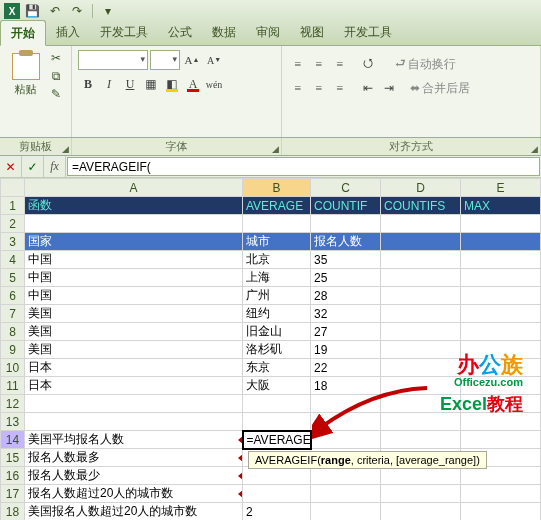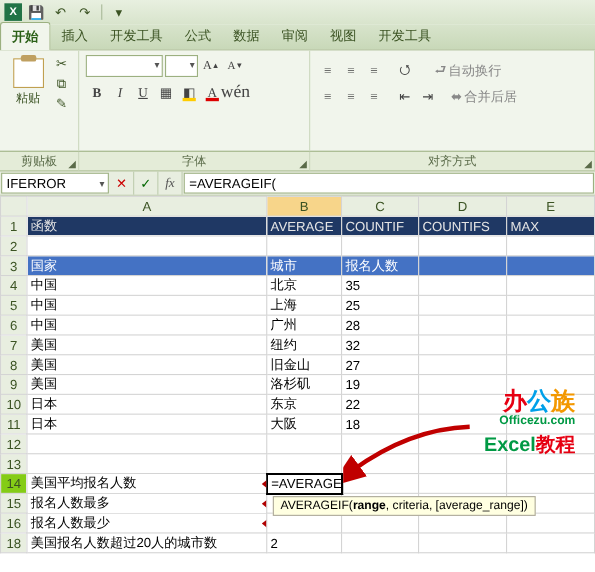--- a/index.html
+++ b/index.html
@@ -150,24 +150,24 @@
     background:#e8eee0;
     color:#3b5323;
     text-align:center;
     font-weight:normal;
     height:18px;
   }
   .grid .rowhdr{
     background:#e8eee0;color:#3b5323;text-align:center;width:24px;
   }
   .grid thead th.sel{background:#f7d58a;}
-  .grid .rowhdr.sel{background:#84cc16;}
+  .grid .rowhdr.sel{background:#c4b5fd;}
   .corner{width:24px;background:#e8eee0;}
   
-  .hdr-dark td{background:#1f3864;color:#e5e5e5;font-weight:normal;}
+  .hdr-dark td{background:#1f3864;color:#5eead4;font-weight:normal;}
   .hdr-blue td{background:#4472c4;color:#fff;}
   .num{text-align:left;}
   .cell-edit{
     border:2px solid #000 !important;
     padding:0 2px;
     position:relative;
     overflow:visible;
   }
   .tooltip-fn{
     position:absolute;
@@ -254,21 +254,21 @@
         <div class="rb" style="font-size:11px">A<sup style="font-size:7px">▲</sup></div>
         <div class="rb" style="font-size:10px">A<sup style="font-size:7px">▼</sup></div>
       </div>
       <div class="btnrow">
         <div class="rb" style="font-weight:bold">B</div>
         <div class="rb" style="font-style:italic">I</div>
         <div class="rb" style="text-decoration:underline">U</div>
         <div class="rb">▦</div>
         <div class="rb colorbar y">◧</div>
         <div class="rb colorbar">A</div>
-        <div class="rb" style="font-size:16px">wén</div>
+        <div class="rb" style="font-size:10px">wén</div>
       </div>
     </div>
   </div>
 
   <div class="rgroup" style="flex:1">
     <div>
       <div class="btnrow">
         <div class="rb">≡</div>
         <div class="rb">≡</div>
         <div class="rb">≡</div>
@@ -306,21 +306,20 @@
     <span>字体</span>
       <span class="dlaunch">◢</span>
   </div>
   <div style="flex:1">
     <span>对齐方式</span>
       <span class="dlaunch">◢</span>
   </div>
 </div>
 
 <div class="fbar">
-  <div class="namebox">IFERROR</div>
   <div class="fx-btn cancel">✕</div>
   <div class="fx-btn ok">✓</div>
   <div class="fx-btn fx">fx</div>
   <div class="formula-input">=AVERAGEIF(</div>
 </div>
 
 <div class="grid-wrap">
   <table class="grid" id="grid">
     <colgroup id="cg">
         <col style="width: 24px;">
@@ -463,20 +462,28 @@
         </tr>
         <tr>
           <td class="rowhdr">16</td>
           <td style="position: relative;">报名人数最少<span class="tri-marker" style="right: -1px; top: 5px;"></span></td>
           <td></td>
           <td></td>
           <td></td>
           <td></td>
         </tr>
         <tr>
+          <td class="rowhdr">17</td>
+          <td style="position: relative;">报名人数超过20人的城市数<span class="tri-marker" style="right: -1px; top: 5px;"></span></td>
+          <td></td>
+          <td></td>
+          <td></td>
+          <td></td>
+        </tr>
+        <tr>
           <td class="rowhdr">18</td>
           <td>美国报名人数超过20人的城市数</td>
           <td class="num">2</td>
           <td></td>
           <td></td>
           <td></td>
         </tr>
       </tbody>
   </table>
 </div>

